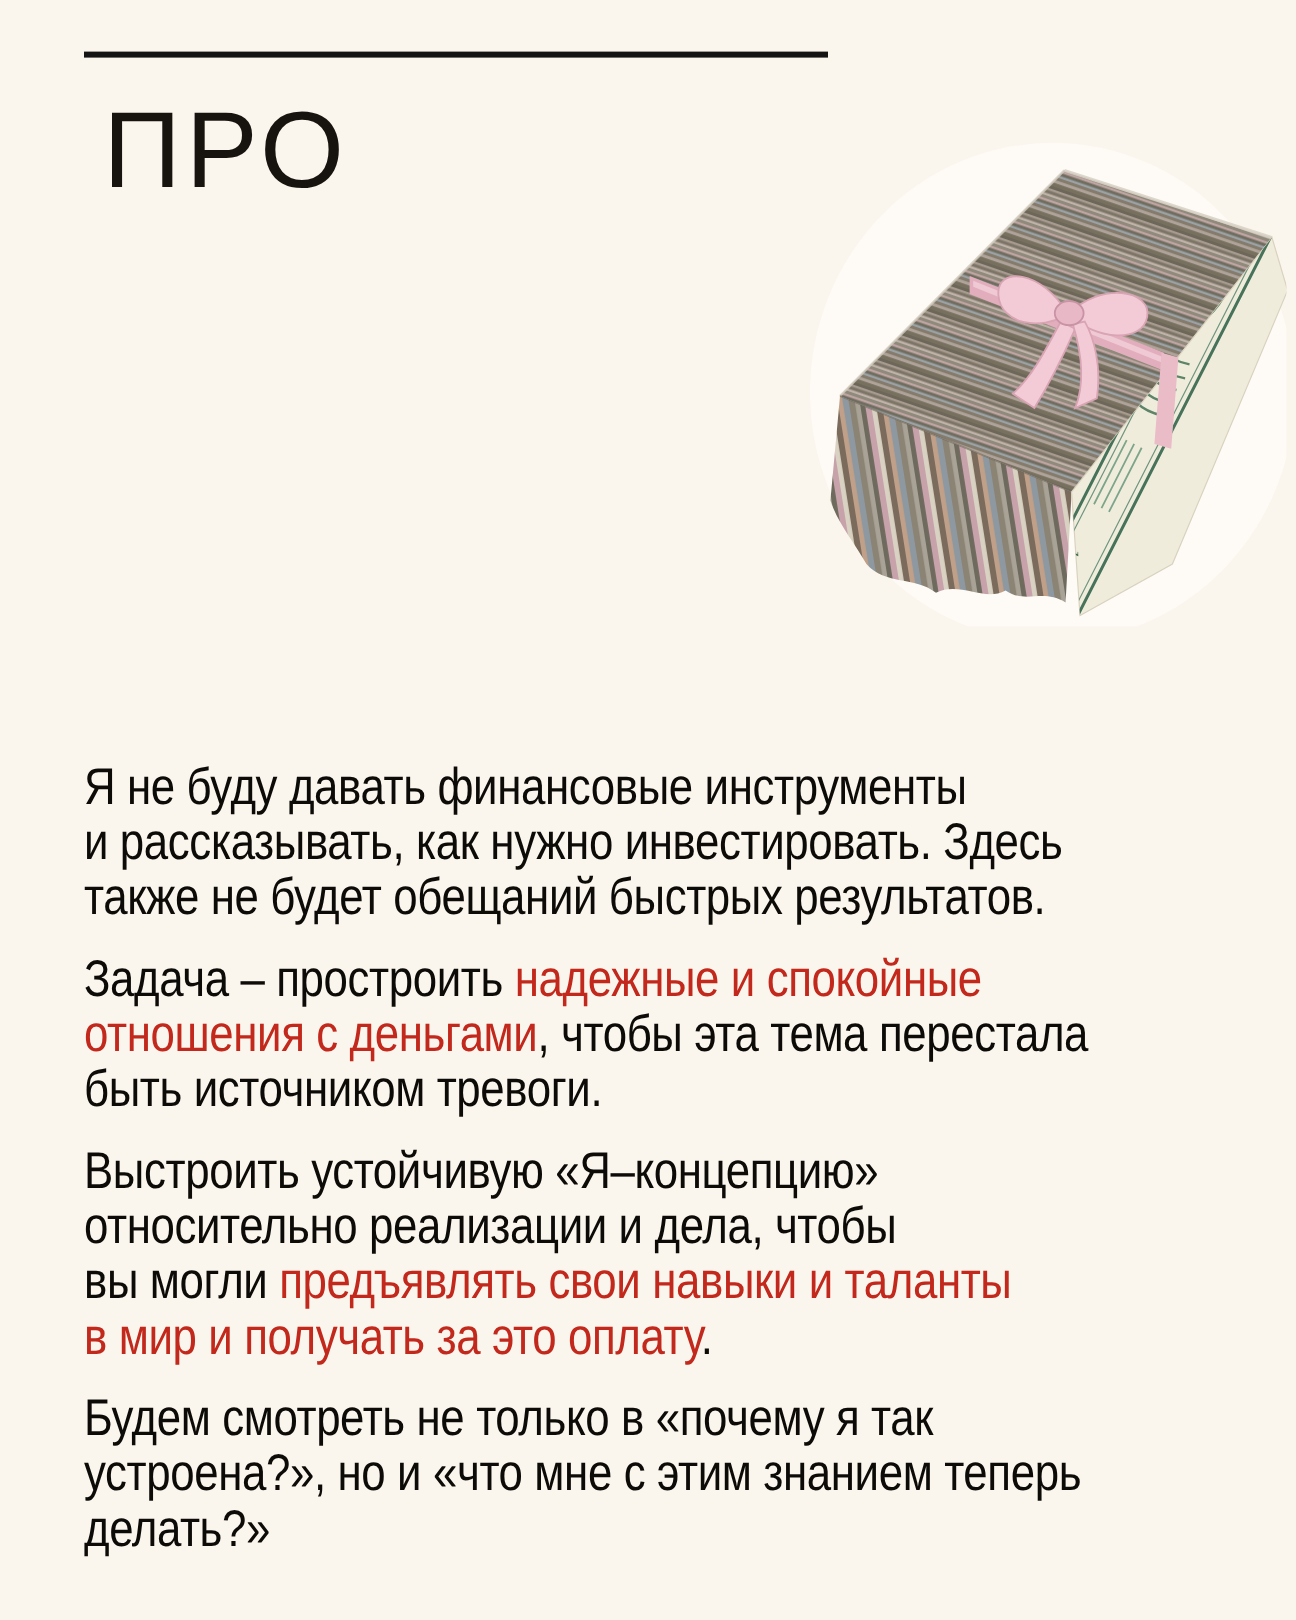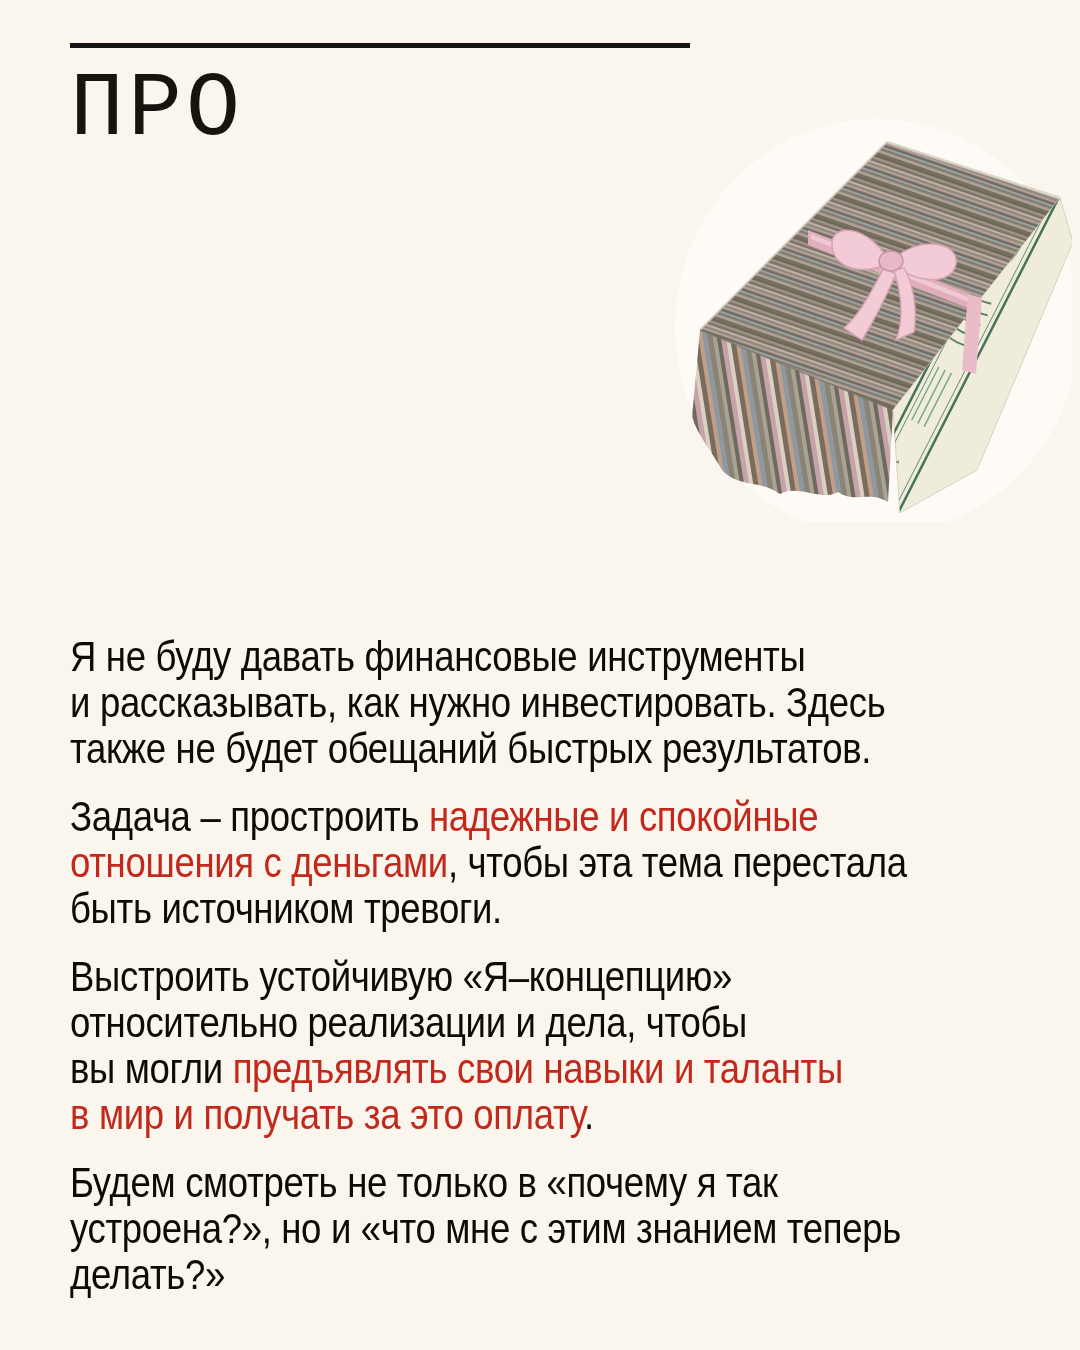--- a/index.html
+++ b/index.html
@@ -16,22 +16,22 @@
   }
   .rule{
     position:absolute;
     left:70px;top:43px;
     width:620px;height:5px;
     background:var(--ink,#141414);
   }
   .title{
     position:absolute;
     left:70px;top:68px;
-    margin:0;
-    font-family:Liberation Mono, monospace;
+    margin:16px;
+    font-family:Liberation Sans, sans-serif;
     font-weight:400;
     font-size:90px;
     line-height:84px;
     letter-spacing:4px;
     text-align:right;
   }
   .title .t1{display:block;color:var(--title1,#17130e);}
   .title .t2{display:block;color:var(--title2,#b22a24);}
   .money{
     position:absolute;

